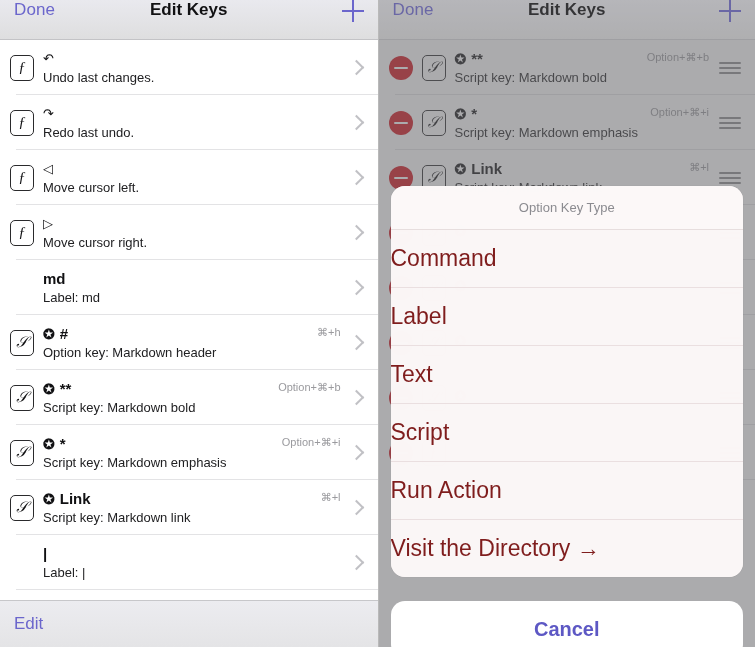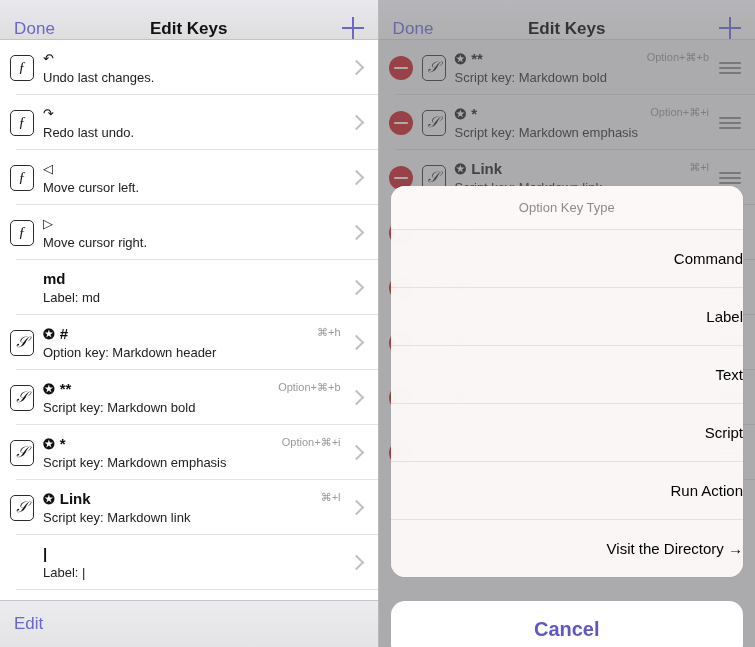--- a/index.html
+++ b/index.html
@@ -32,21 +32,21 @@
     border-left: 1px solid #b9b9b9;
   }
 
   
   .navbar {
     position: relative;
     height: 40px;
     background: linear-gradient(180deg, #e9e9ee 0%, #dededf 100%);
     border-bottom: 1px solid #c3c3c6;
     display: flex;
-    align-items: flex-end;
+    align-items: flex-start;
     padding: 0 14px;
     box-sizing: border-box;
   }
   .nav-done {
     color: #6b66cc;
     font-size: 17px;
     letter-spacing: .1px;
   }
   .nav-title {
     position: absolute;
@@ -234,23 +234,23 @@
     font-size: 13px;
     color: #8b8b90;
     height: 43px;
     line-height: 43px;
     border-bottom: 1px solid #e7dede;
     background: rgba(252,248,248,0.92);
   }
   .sheet-item {
     height: 57px;
     line-height: 57px;
-    text-align: right;
-    font-size: 15px;
-    color: #000000;
+    text-align: left;
+    font-size: 23px;
+    color: #7f1d1d;
     border-bottom: 1px solid #eadfe0;
     background: rgba(251,246,246,0.90);
   }
   .sheet-item:last-child { border-bottom: none; }
   .sheet-cancel {
     margin-top: 24px;
     height: 57px;
     line-height: 57px;
     text-align: center;
     font-size: 20px;

